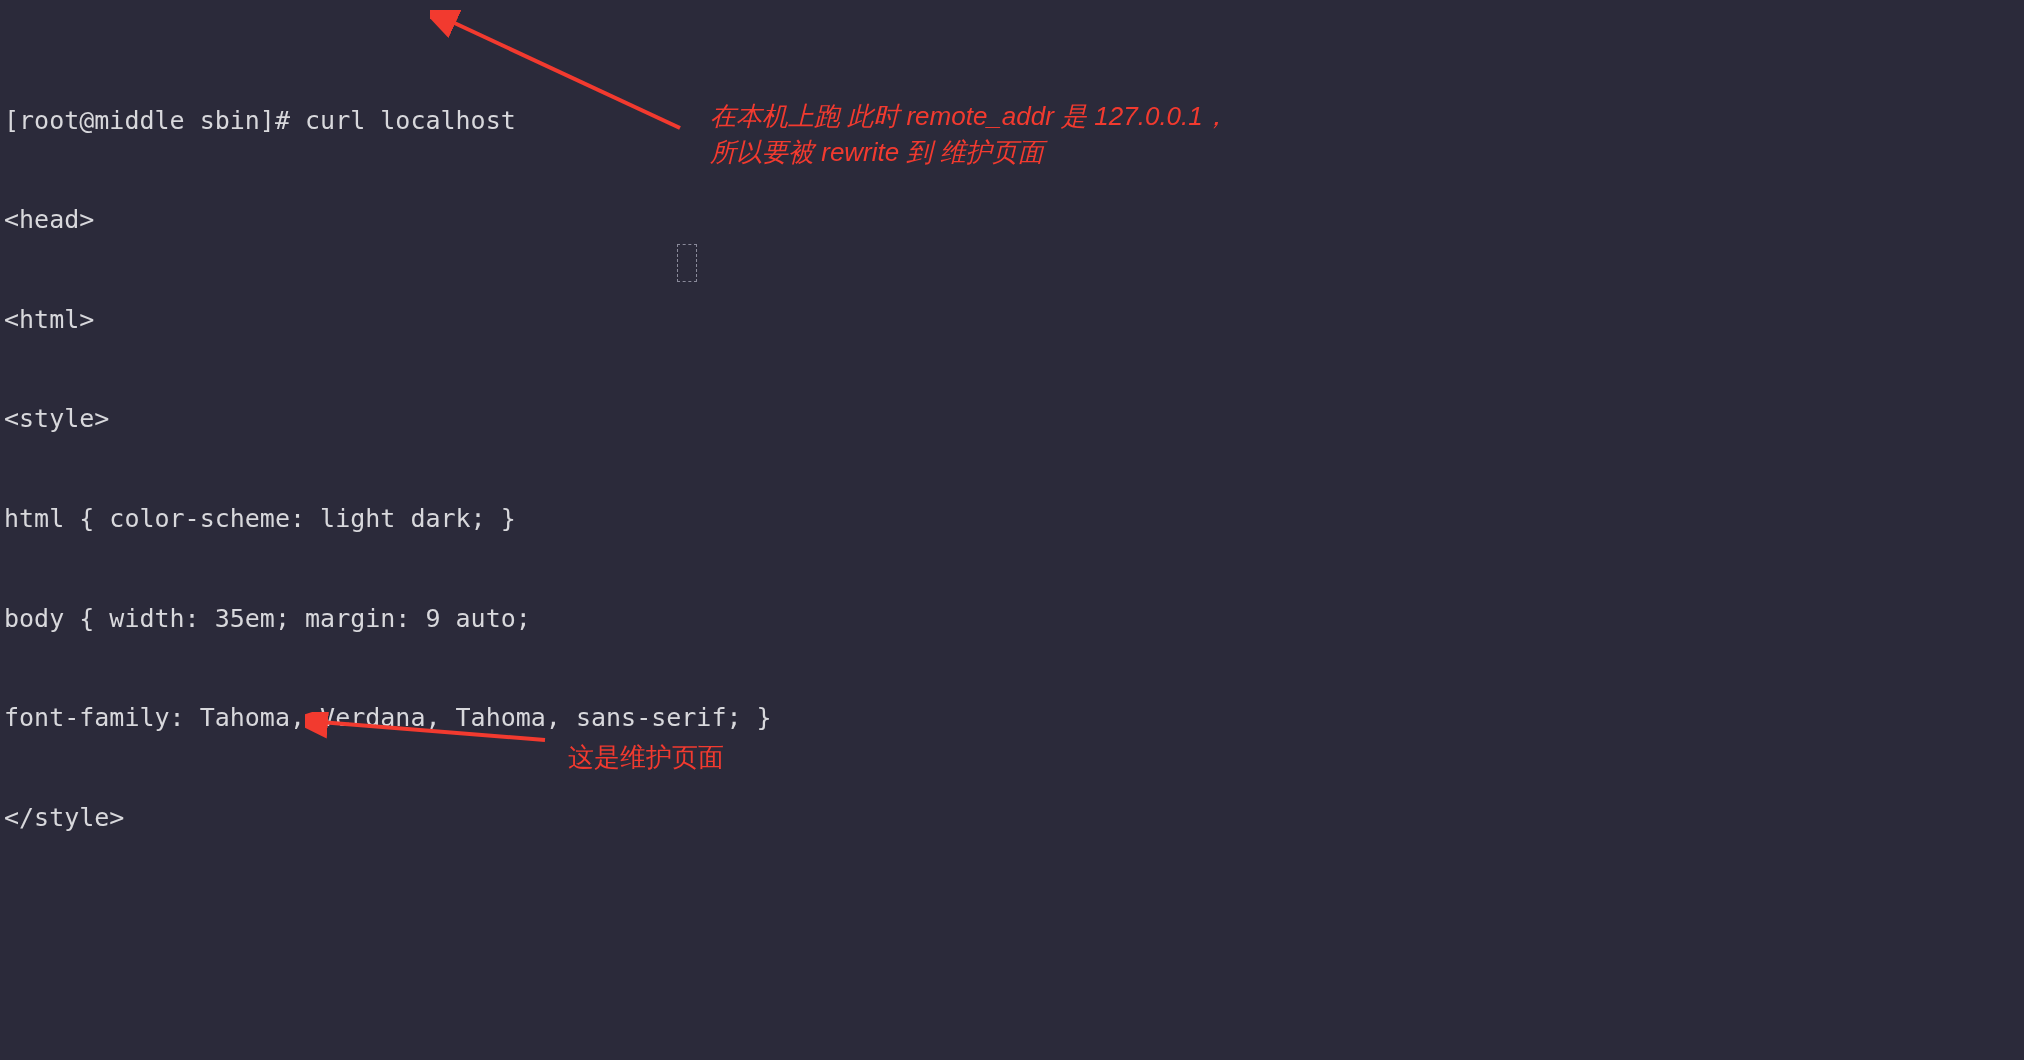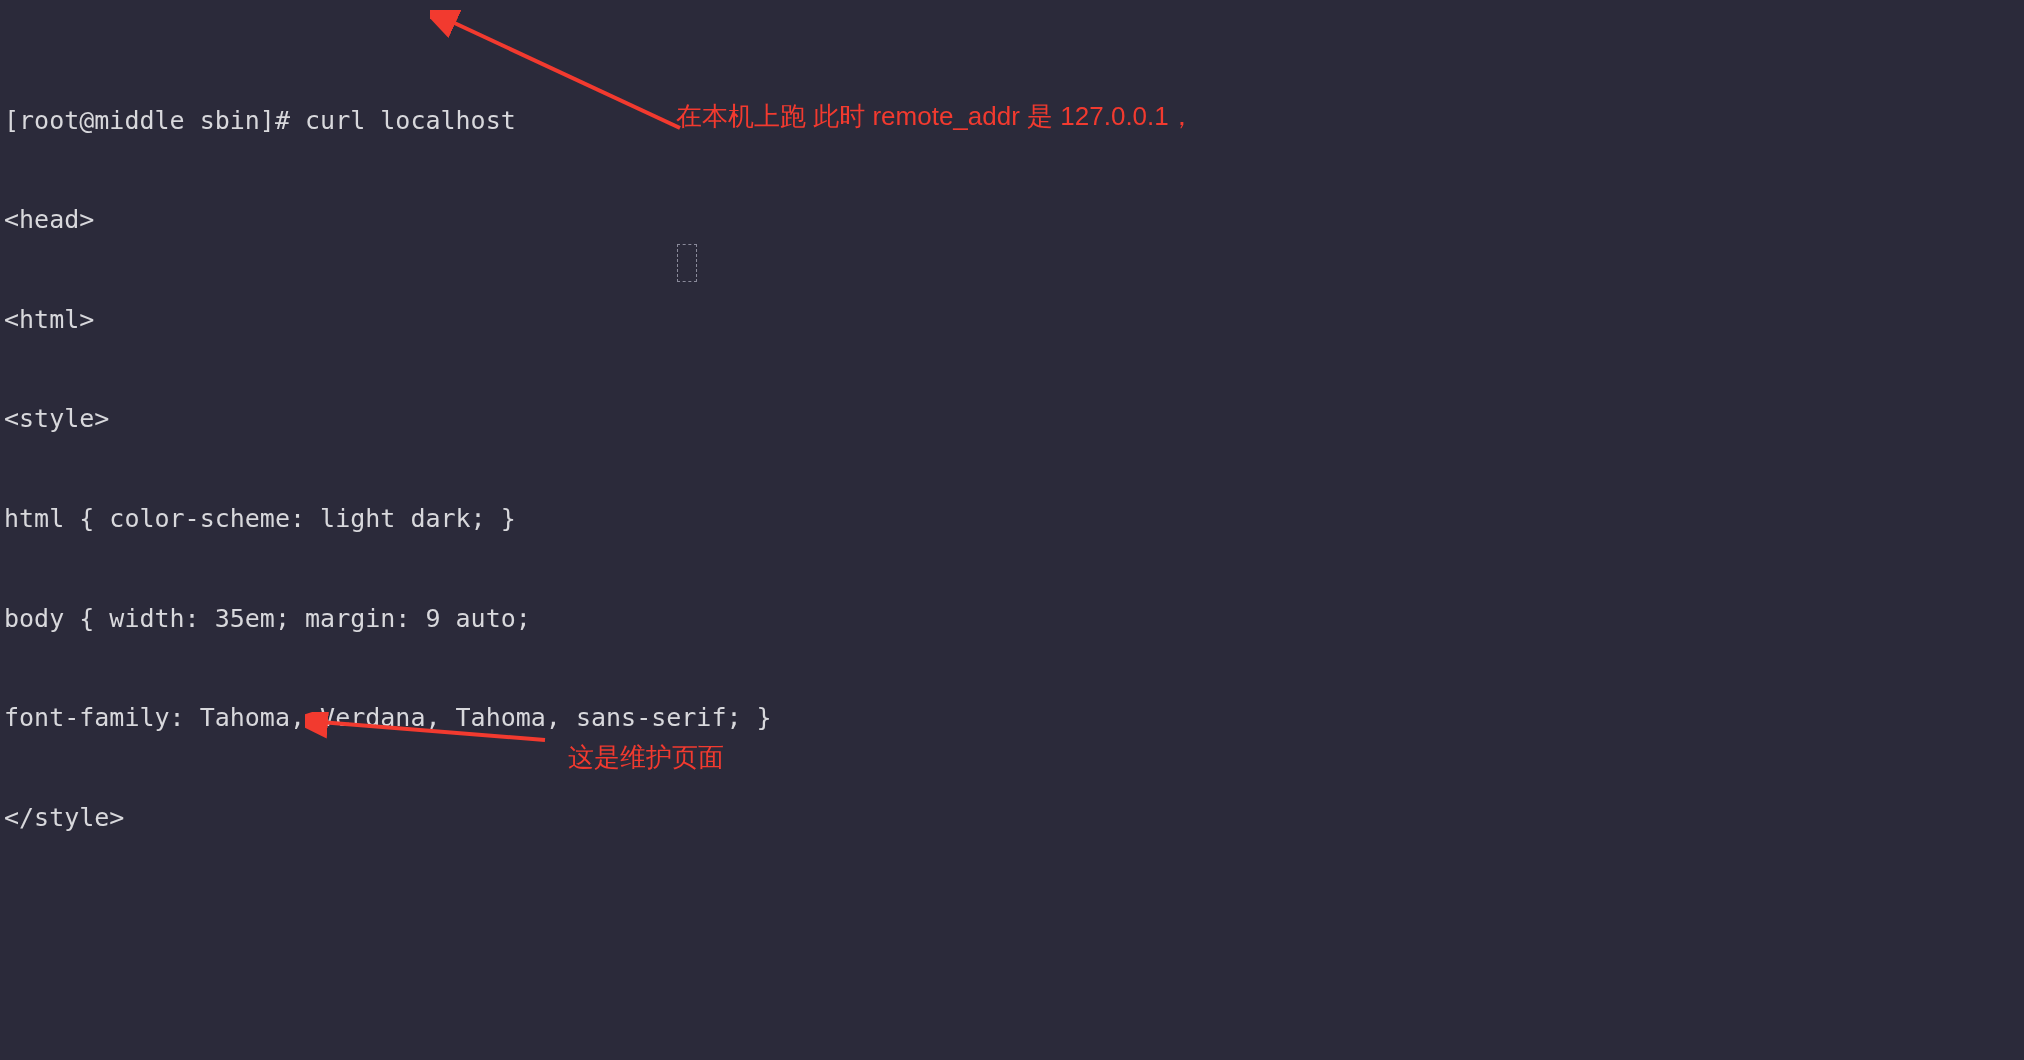--- a/index.html
+++ b/index.html
@@ -86,22 +86,23 @@
   <svg class="arrow-svg" style="left:430px; top:10px; width:260px; height:130px;">
     <defs>
       <marker id="ah1" markerWidth="12" markerHeight="12" refX="2" refY="4" orient="auto">
         <path d="M0,0 L0,8 L10,4 Z" fill="#f23a2f"></path>
       </marker>
     </defs>
     <line x1="250" y1="118" x2="18" y2="10" stroke="#f23a2f" stroke-width="4" marker-end="url(#ah1)"></line>
   </svg>
 
   
-  <div class="annotation" style="left:676px; top:98px;">
+  <div class="annotation" style="left:710px; top:98px;font-style:italic;">
     <div>在本机上跑 此时 remote_addr 是 127.0.0.1，</div>
+    <div>所以要被 rewrite 到 维护页面</div>
   </div>
 
   
   <svg class="arrow-svg" style="left:305px; top:712px; width:250px; height:40px;">
     <defs>
       <marker id="ah2" markerWidth="12" markerHeight="12" refX="2" refY="4" orient="auto">
         <path d="M0,0 L0,8 L10,4 Z" fill="#f23a2f"></path>
       </marker>
     </defs>
     <line x1="240" y1="28" x2="15" y2="10" stroke="#f23a2f" stroke-width="4" marker-end="url(#ah2)"></line>

